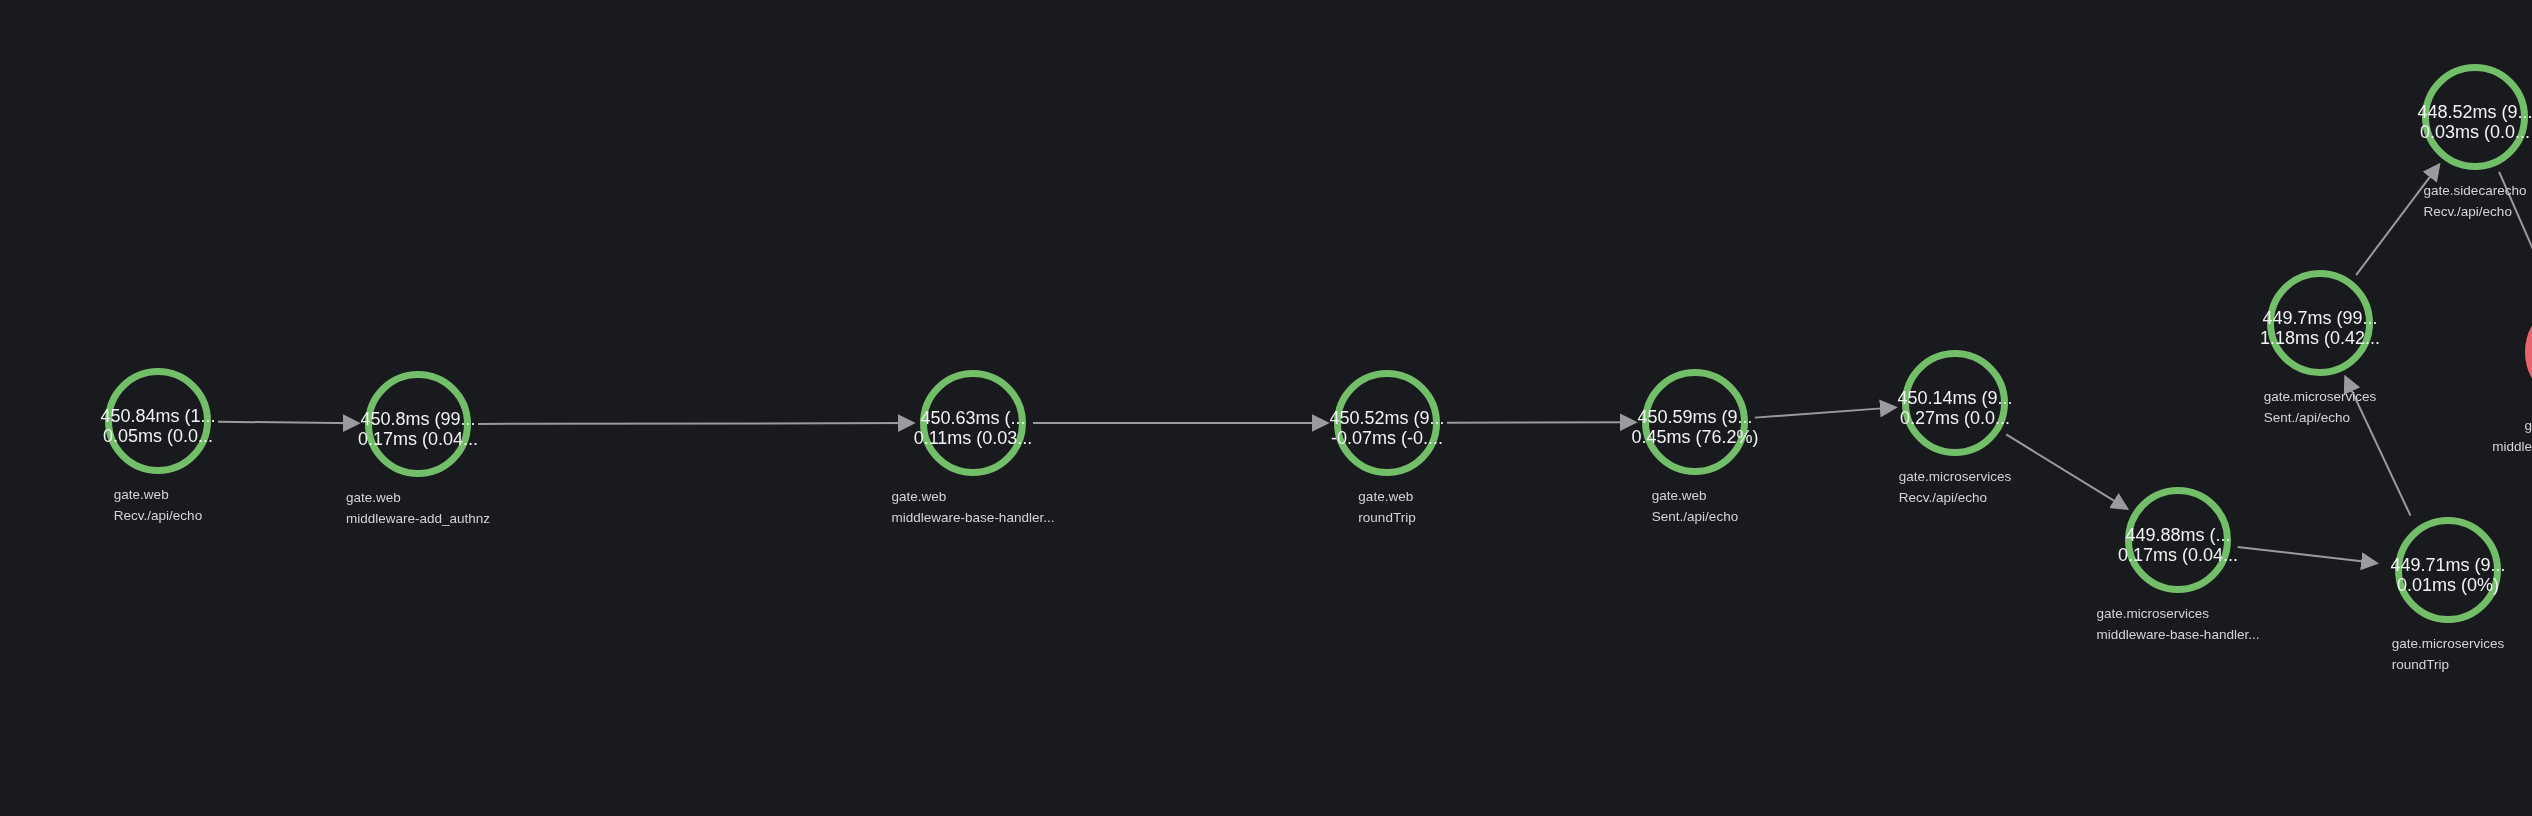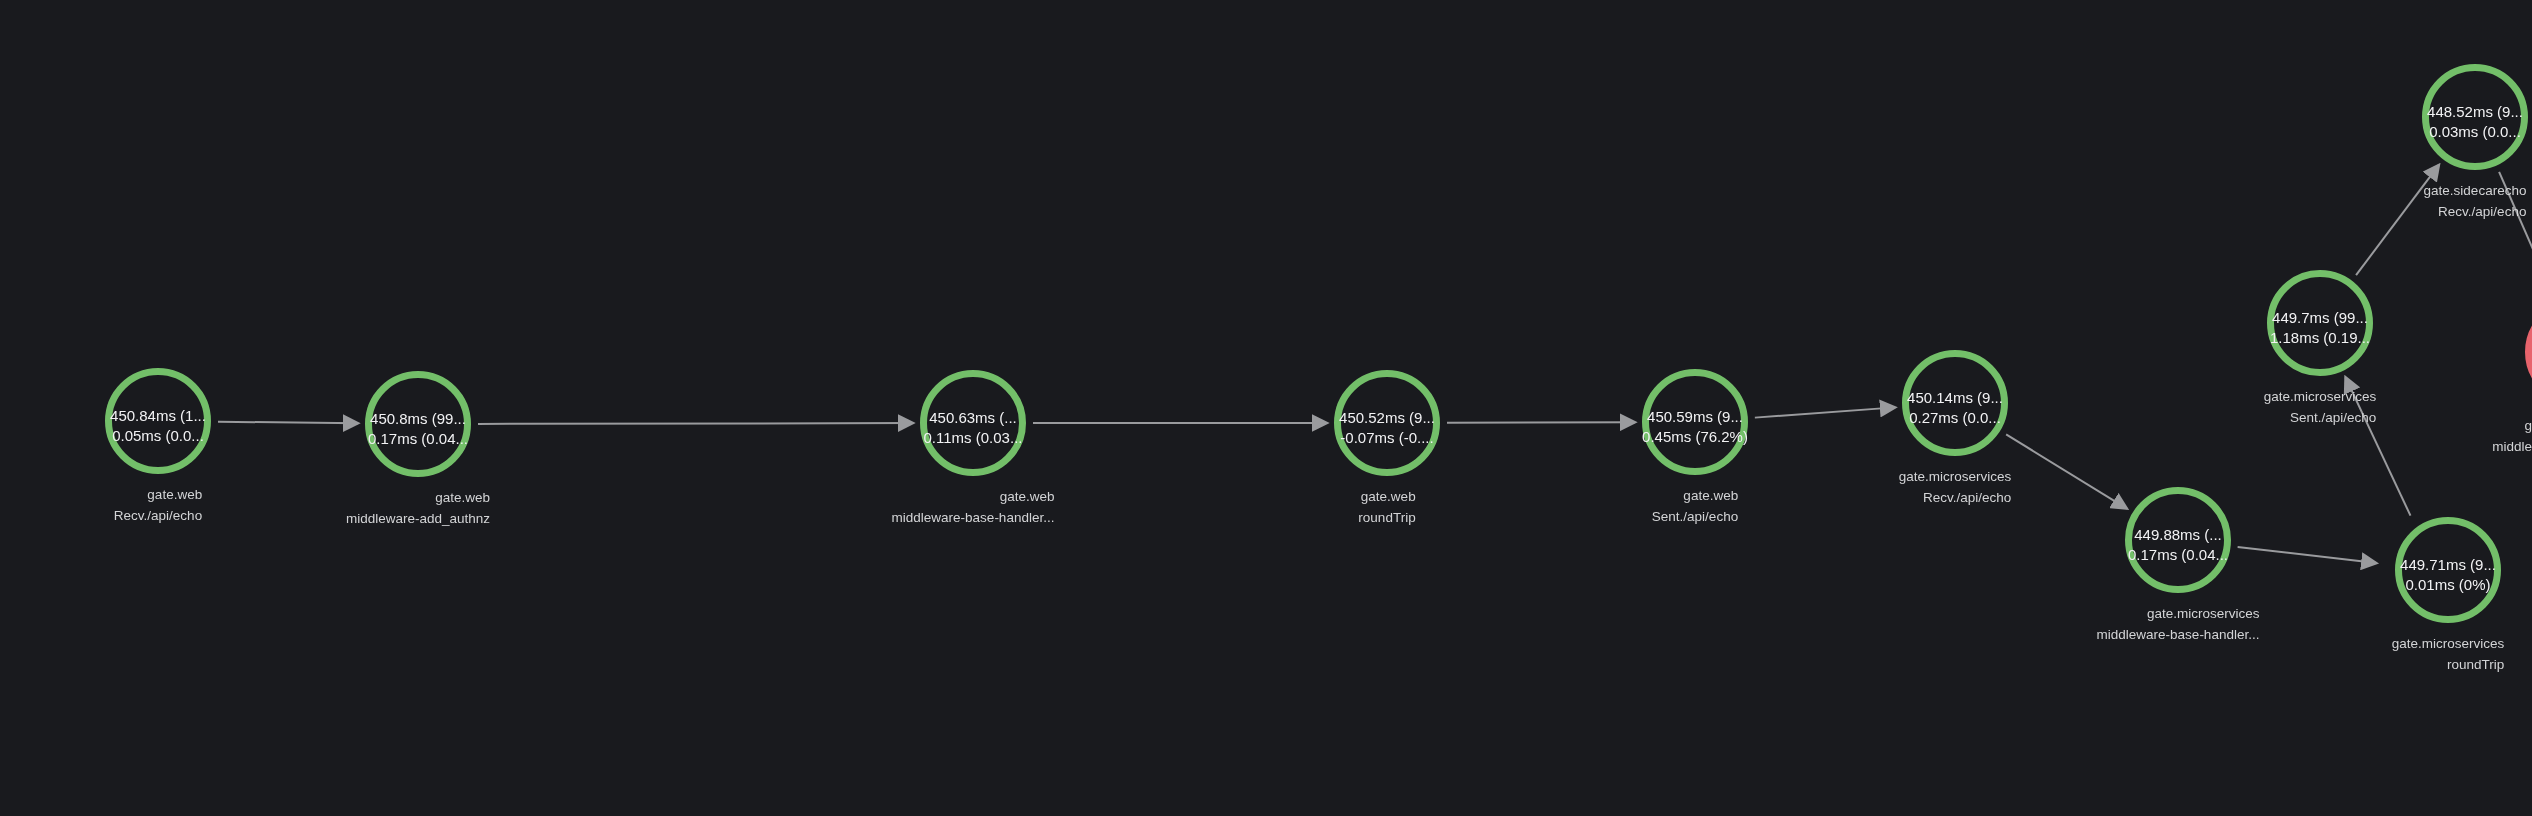--- a/index.html
+++ b/index.html
@@ -38,31 +38,31 @@
   }
   .node-stats {
     position: absolute;
     inset: 0;
     display: flex;
     flex-direction: column;
     align-items: center;
     justify-content: center;
     padding-top: 10px;
     color: #f2f2f4;
-    font-size: 15px;
+    font-size: 18px;
     line-height: 20px;
     white-space: nowrap;
     text-align: center;
   }
   .node-label {
     position: absolute;
     top: 116px;
     left: 50%;
     transform: translateX(-50%);
-    text-align: right;
+    text-align: left;
     color: #d3d4d6;
     font-size: 13.5px;
     line-height: 21px;
     white-space: nowrap;
   }
   
   .node.clipped .node-label {
     left: auto;
     right: 99px;
     transform: none;
@@ -177,21 +177,21 @@
     </div>
     <div class="node-label" style="top: 116px;">
       <div>gate.microservices</div>
       <div>roundTrip</div>
     </div>
   </div>
     <div class="node" style="left: 2267px; top: 270px; width: 106px; height: 106px;">
     <div class="node-ring"></div>
     <div class="node-stats">
       <span>449.7ms (99...</span>
-      <span>1.18ms (0.19...</span>
+      <span>1.18ms (0.42...</span>
     </div>
     <div class="node-label" style="top: 116px;">
       <div>gate.microservices</div>
       <div>Sent./api/echo</div>
     </div>
   </div>
     <div class="node" style="left: 2422px; top: 64px; width: 106px; height: 106px;">
     <div class="node-ring"></div>
     <div class="node-stats">
       <span>448.52ms (9...</span>

